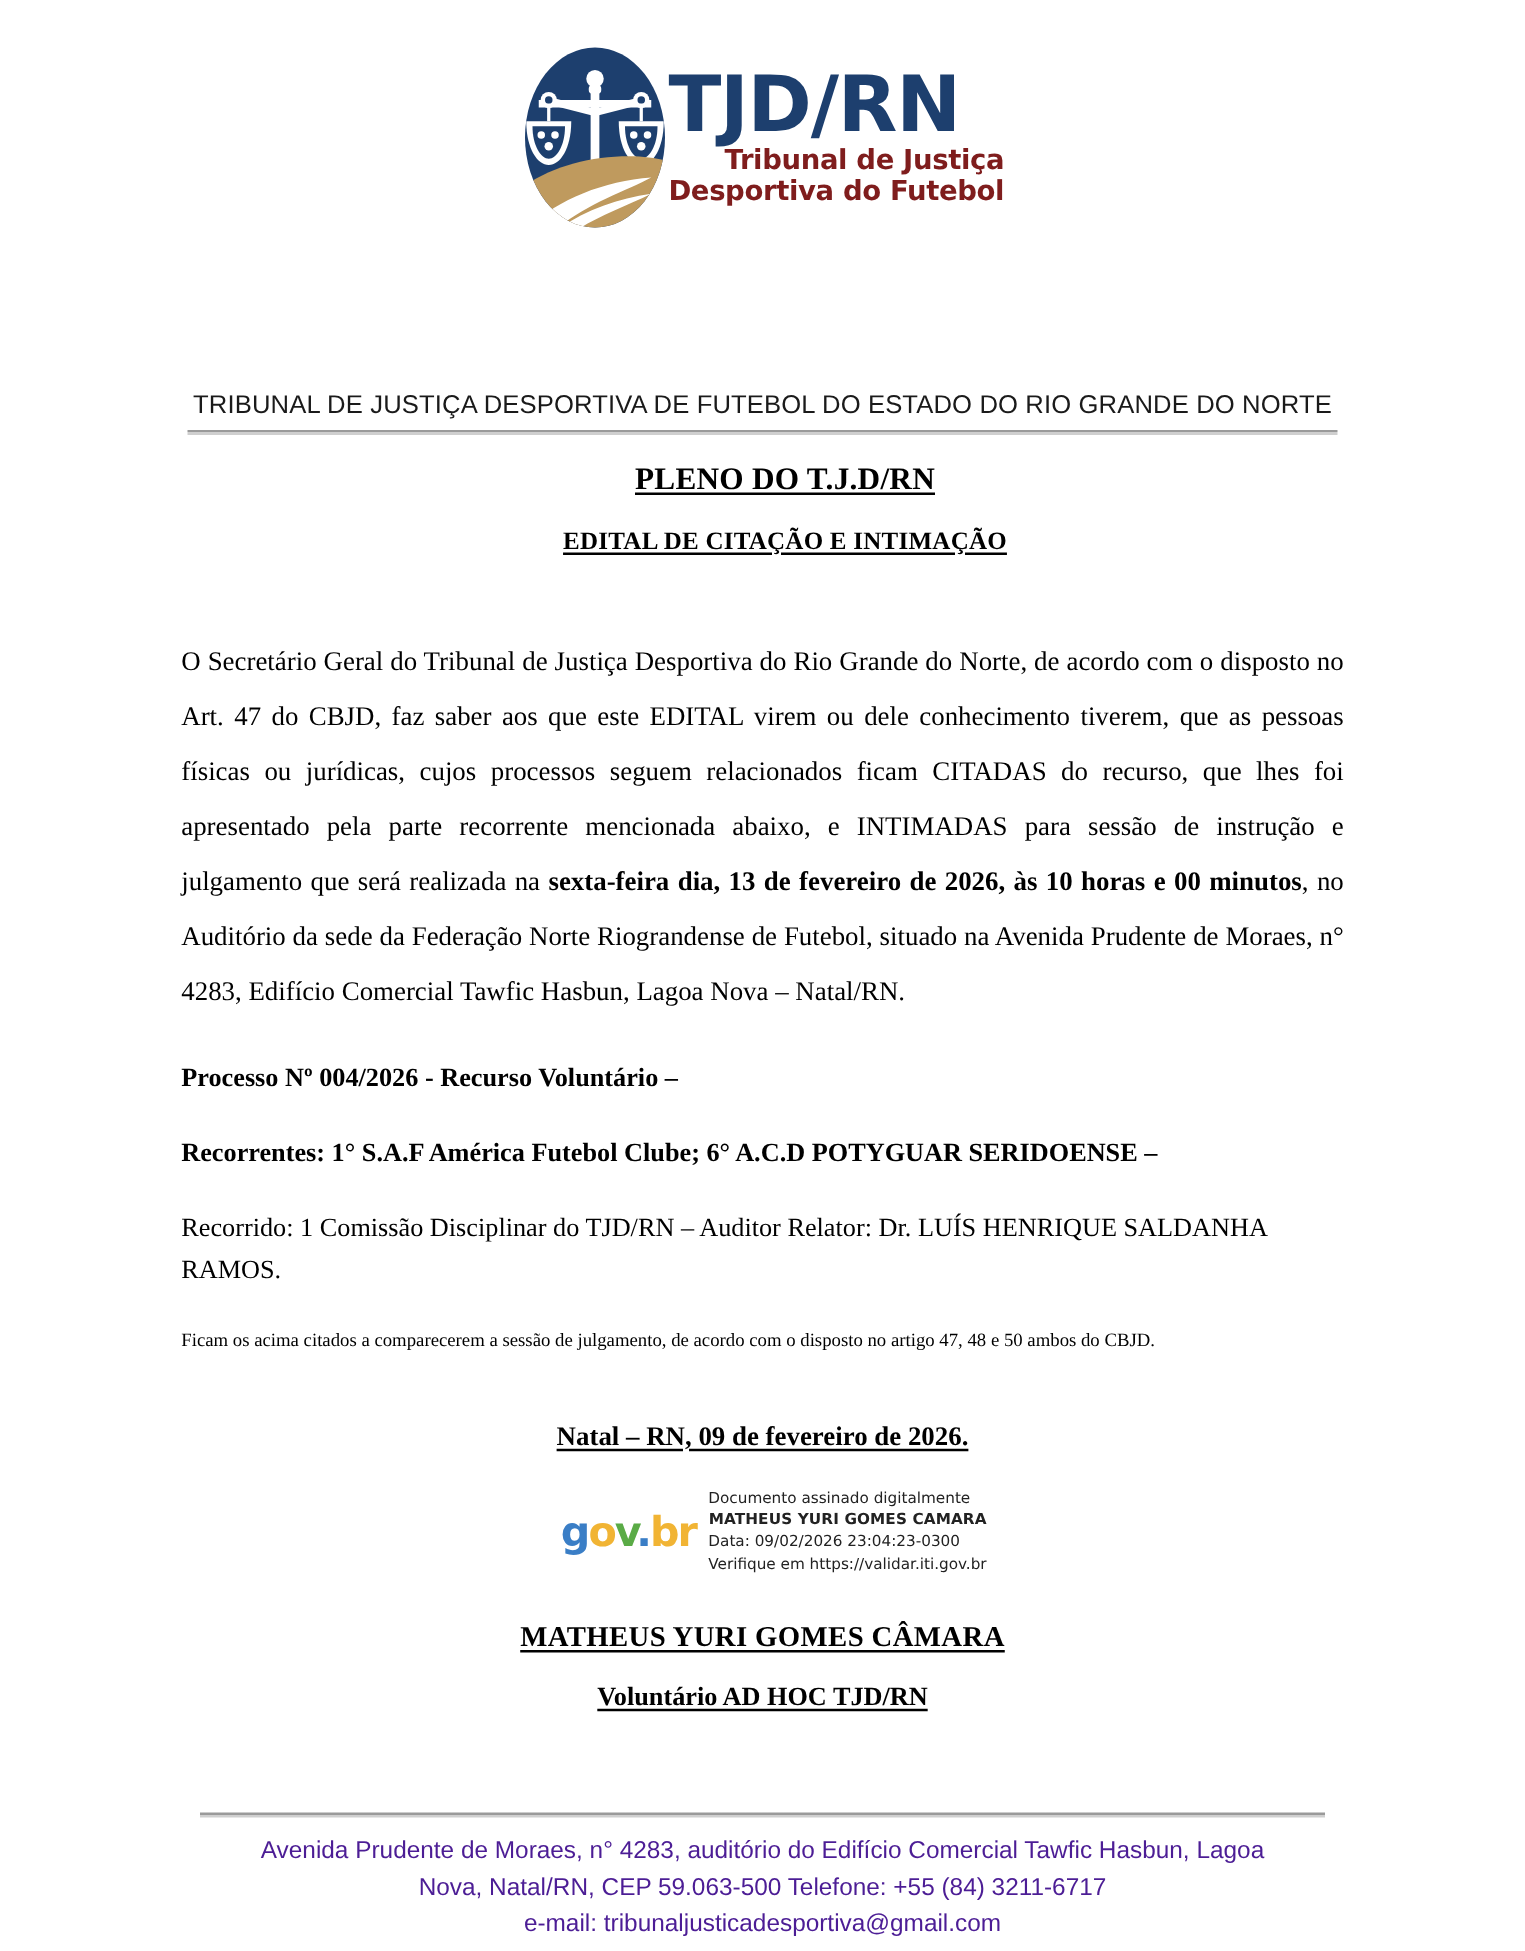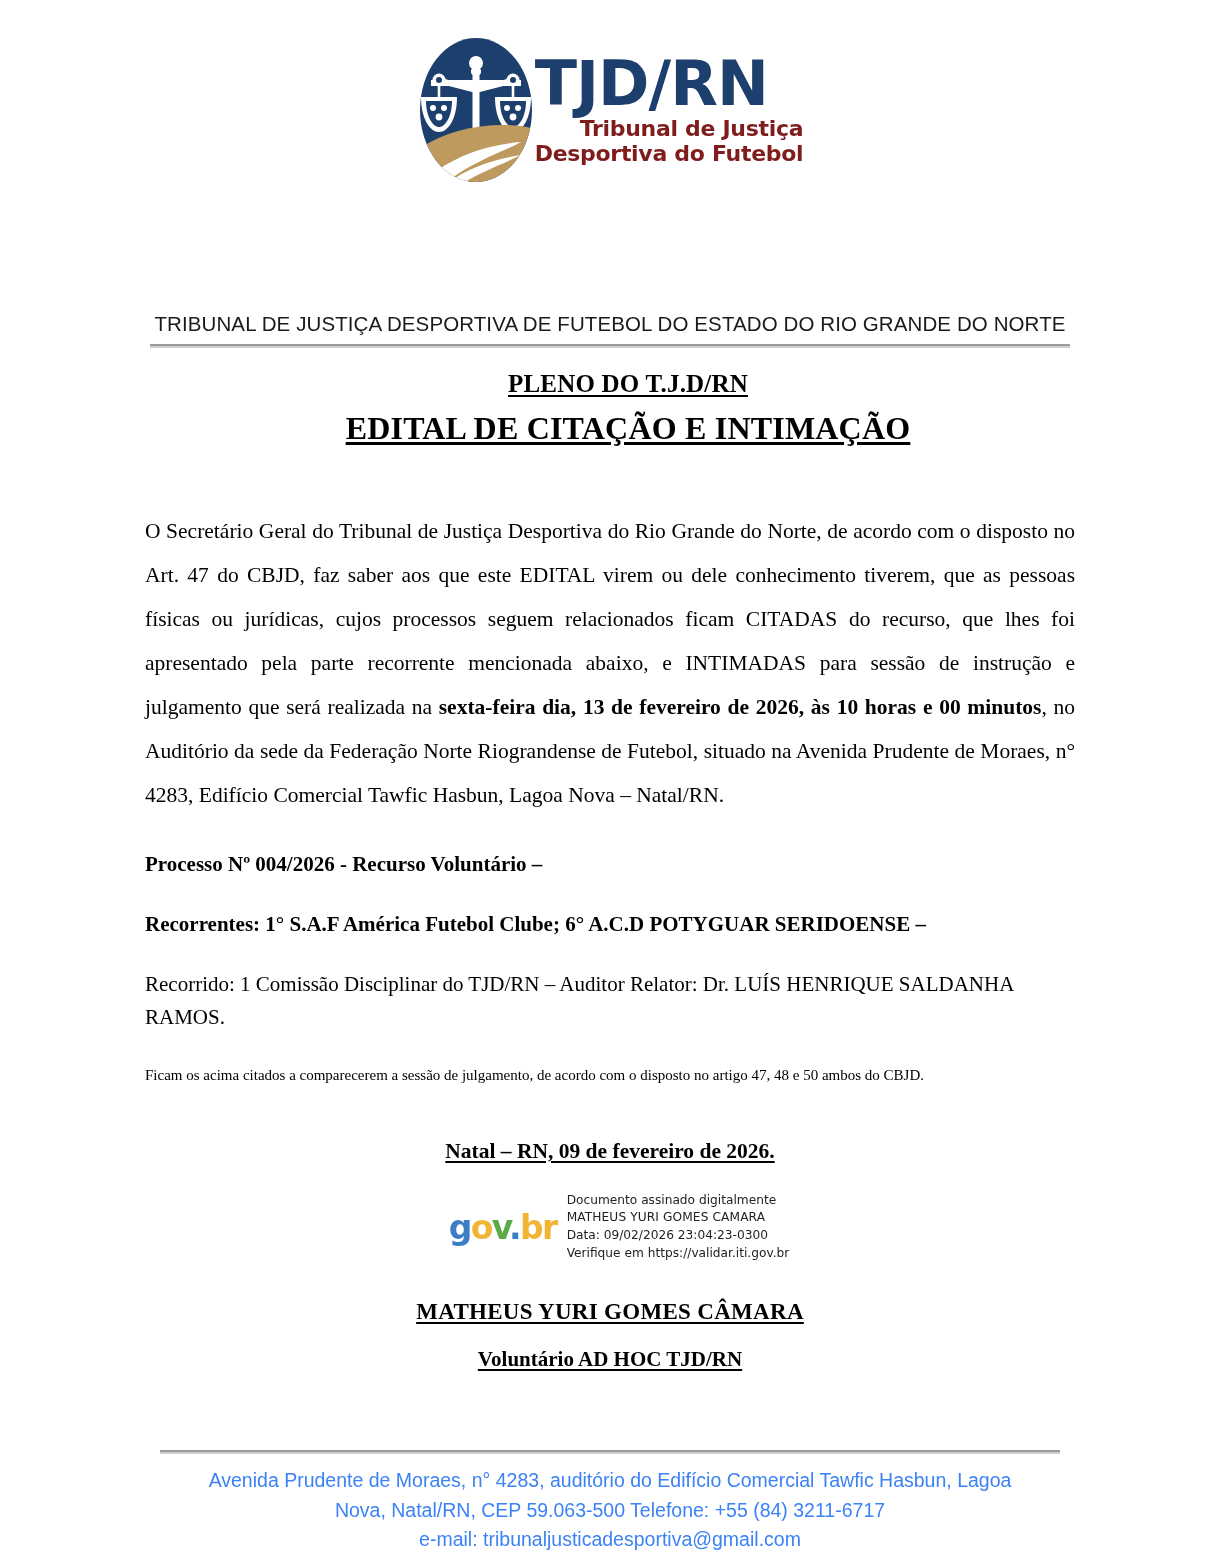--- a/index.html
+++ b/index.html
@@ -93,22 +93,22 @@
   .doc-title {
     font-family: "Liberation Serif", serif;
     font-weight: bold;
     font-size: 25px;
     text-decoration: underline;
     text-underline-offset: 3px;
     letter-spacing: 0.2px;
     padding-left: 36px;
   }
   .doc-title.second {
-    margin-top: 12px;
-    font-size: 32px;
+    margin-top: 24px;
+    font-size: 20px;
   }
 
   
   .content {
     width: 930px;
     margin: 0 auto;
     padding-top: 62px;
   }
   .para {
     font-size: 21.5px;
@@ -174,22 +174,23 @@
   .gb-br { color: #f1b434; }
 
   .stamp-text {
     font-family: "DejaVu Sans", sans-serif;
     font-size: 12.2px;
     line-height: 1.46;
     color: #222222;
     white-space: nowrap;
   }
   .stamp-text .st-name {
-    font-weight: normal;
+    font-weight: bold;
     letter-spacing: 0.1px;
+    text-align: right;
   }
 
   
   .signer {
     text-align: center;
     margin-top: 36px;
   }
   .signer-name {
     font-weight: bold;
     font-size: 23px;
@@ -217,21 +218,21 @@
   .rule-bottom {
     height: 4px;
     background: linear-gradient(to bottom, #9a9a9a 0%, #9a9a9a 40%, #cfcfcf 41%, #cfcfcf 100%);
     margin-bottom: 12px;
   }
   .footer-text {
     font-family: "Liberation Sans", sans-serif;
     font-size: 19.5px;
     line-height: 1.52;
     text-align: center;
-    color: #3b82f6;
+    color: #4c1d95;
   }
 </style>
 </head>
 <body>
 
 <div class="page">
 
   <div class="brand">
     <svg class="emblem" viewBox="0 0 118 150" aria-hidden="true">
       <defs>

